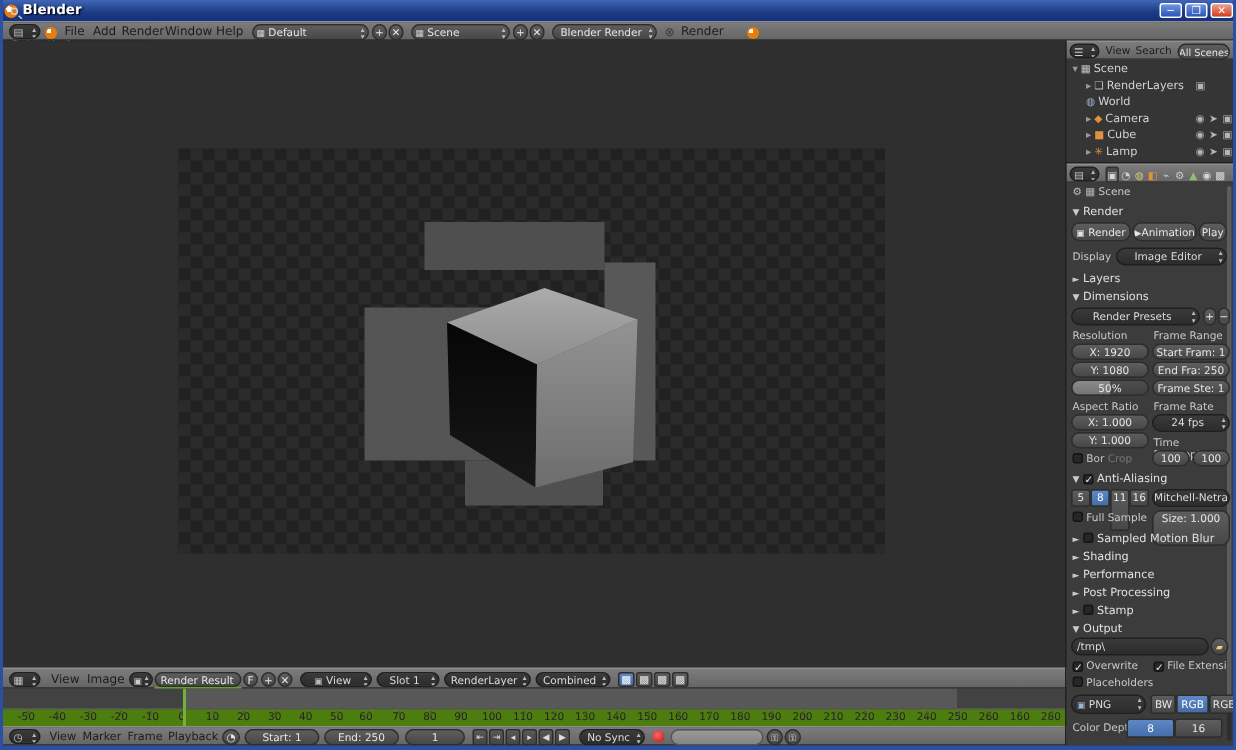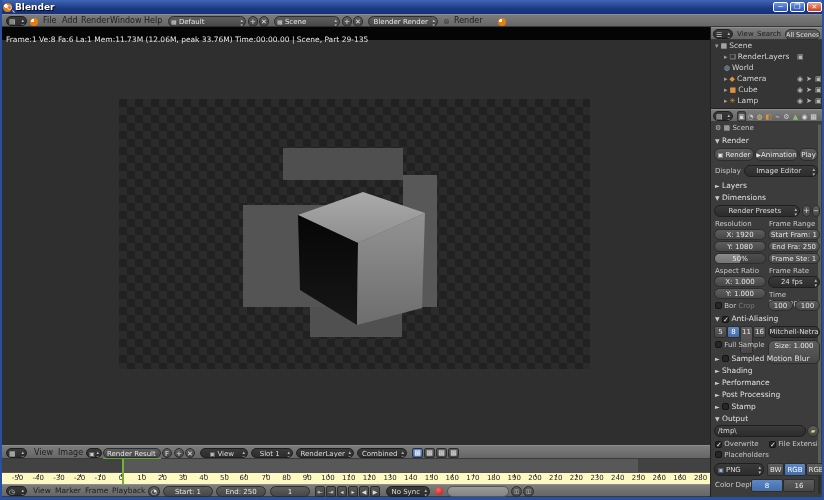--- a/index.html
+++ b/index.html
@@ -103,23 +103,20 @@
     <div class="abs pill" style="left:351px;top:1px;width:10px;height:11px;">✕</div>
     <div class="abs pill" style="left:366px;top:1px;width:70px;height:11px;">
       <span>Blender Render</span><span class="updn">▴<br>▾</span>
     </div>
     <span class="abs icon" style="left:441px;top:2px;color:#3c3c3c;font-size:8px;line-height:9px;">⊗</span>
     <span class="abs mtext" style="left:452px;">Render</span>
     <span class="abs icon" style="left:496px;top:3px;width:8px;height:8px;border-radius:50%;background:radial-gradient(circle at 35% 35%,#fff 0 1.5px,#e87d0d 1.5px);"></span>
   </div>
 
   <div class="abs" style="left:0;top:27px;width:709px;height:418px;background:#2f2f2f;">
-    <div class="abs" style="left:0;top:0;width:709px;height:13px;background:#050505;">
-      <span style="color:#e8e8e8;font-size:7.5px;line-height:13px;margin-left:4px;white-space:nowrap;">Frame:1 Ve:8 Fa:6 La:1 Mem:11.73M (12.06M, peak 33.76M) Time:00:00.00 | Scene, Part 29-135</span>
-    </div>
     <div id="renderimg" class="abs" style="left:117px;top:72px;width:471px;height:270px;">
       <div class="tile" style="left:164px;top:49px;width:120px;height:32px;background:#4f4f4f;"></div>
       <div class="tile" style="left:284px;top:76px;width:34px;height:132px;background:#585858;"></div>
       <div class="tile" style="left:124px;top:106px;width:160px;height:102px;background:#545454;"></div>
       <div class="tile" style="left:191px;top:208px;width:92px;height:30px;background:#505050;"></div>
       <svg class="abs" style="left:0;top:0;" width="471" height="270">
         <defs>
           <linearGradient id="gTop" x1="0" y1="0" x2="0" y2="1">
             <stop offset="0" stop-color="#ababab"></stop>
               <stop offset="1" stop-color="#8d8d8d"></stop>
@@ -409,21 +406,21 @@
         <div class="pill blue" style="width: 11px; height: 10px; border-radius: 2px; margin-right: 1px; line-height: 9px;">▩</div>
         <div class="pill" style="width: 11px; height: 10px; border-radius: 2px; margin-right: 1px; line-height: 9px;">▩</div>
         <div class="pill" style="width: 11px; height: 10px; border-radius: 2px; margin-right: 1px; line-height: 9px;">▩</div>
         <div class="pill" style="width: 11px; height: 10px; border-radius: 2px; margin-right: 1px; line-height: 9px;">▩</div>
       </div>
     <div class="abs" style="left:101px;top:12px;width:58px;height:2px;background:#5ca72c;"></div>
   </div>
 
   <div class="abs" style="left:0;top:459px;width:709px;height:25px;background:#424242;overflow:hidden;">
     <div class="abs" style="left:121px;top:0;width:515px;height:25px;background:#585858;"></div>
-    <div class="abs" style="left:0;bottom:0;width:709px;height:12px;background:#fef9c3;border-top:1px solid #555;">
+    <div class="abs" style="left:0;bottom:0;width:709px;height:12px;background:#4d7c0f;border-top:1px solid #555;">
       <div id="tl-ruler-nums" style="position:relative;width:100%;height:100%;">
           <span style="left: 15.5px; transform: translateX(-50%);">-50</span>
           <span class="tick" style="left: 15.5px;"></span>
           <span style="left: 36.2px; transform: translateX(-50%);">-40</span>
           <span class="tick" style="left: 36.2px;"></span>
           <span style="left: 56.9px; transform: translateX(-50%);">-30</span>
           <span class="tick" style="left: 56.9px;"></span>
           <span style="left: 77.6px; transform: translateX(-50%);">-20</span>
           <span class="tick" style="left: 77.6px;"></span>
           <span style="left: 98.3px; transform: translateX(-50%);">-10</span>

